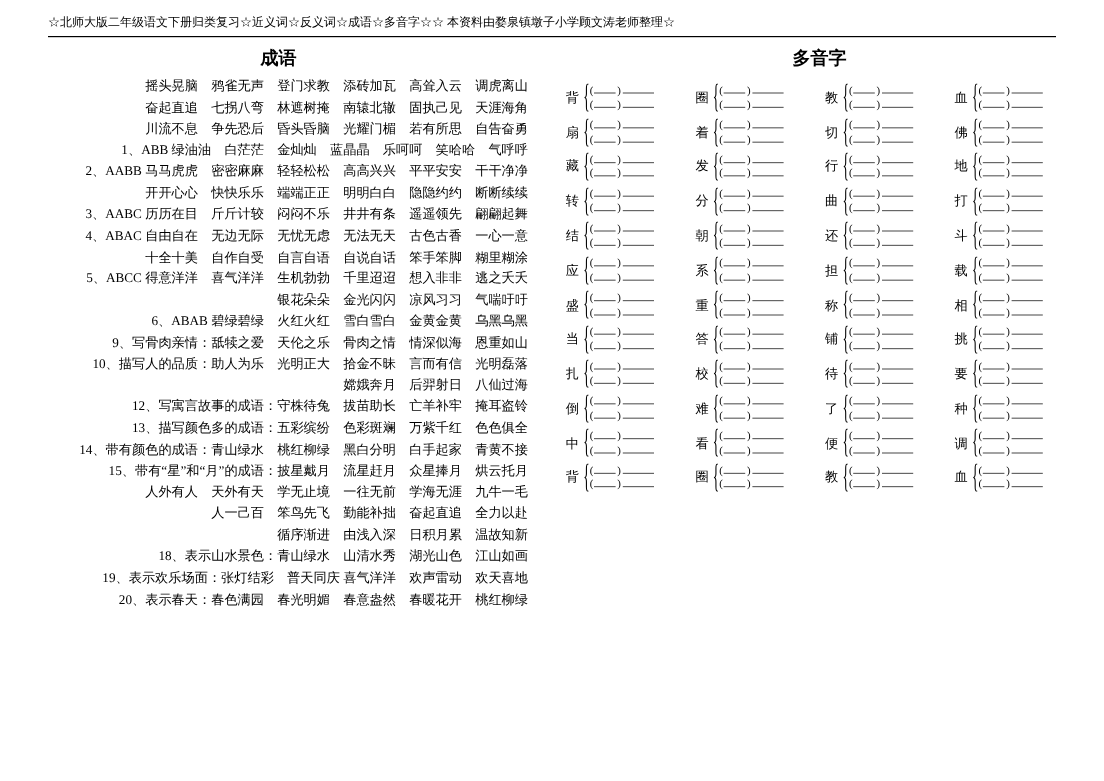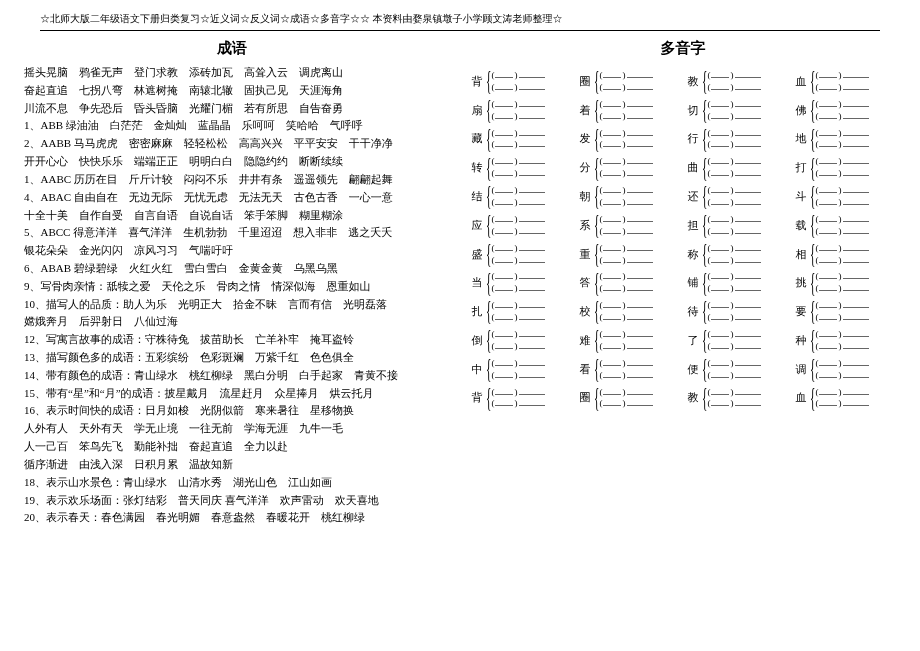--- a/index.html
+++ b/index.html
@@ -37,20 +37,21 @@
   .title {
     text-align: center;
     font-size: 15px;
     font-weight: bold;
     padding: 8px 0 6px;
   }
   .line {
     font-size: 11px;
     line-height: 1.62;
     white-space: nowrap;
+    text-align: right;
   }
   .polyphone-grid {
     padding-top: 6px;
   }
   .polyphone-row {
     display: flex;
     gap: 6px;
     margin-bottom: 6px;
   }
   .polyphone-cell {
@@ -111,34 +112,33 @@
 <div class="content">
   <div class="left-col">
     <div class="title">成语</div>
     <div id="idiom-lines">
         <div class="line">摇头晃脑　鸦雀无声　登门求教　添砖加瓦　高耸入云　调虎离山</div>
         <div class="line">奋起直追　七拐八弯　林遮树掩　南辕北辙　固执己见　天涯海角</div>
         <div class="line">川流不息　争先恐后　昏头昏脑　光耀门楣　若有所思　自告奋勇</div>
         <div class="line">1、ABB   绿油油　白茫茫　金灿灿　蓝晶晶　乐呵呵　笑哈哈　气呼呼</div>
         <div class="line">2、AABB 马马虎虎　密密麻麻　轻轻松松　高高兴兴　平平安安　干干净净</div>
         <div class="line">            开开心心　快快乐乐　端端正正　明明白白　隐隐约约　断断续续</div>
-        <div class="line">1、AABC 历历在目　斤斤计较　闷闷不乐　井井有条　遥遥领先　翩翩起舞</div>
+        <div class="line">3、AABC 历历在目　斤斤计较　闷闷不乐　井井有条　遥遥领先　翩翩起舞</div>
         <div class="line">4、ABAC 自由自在　无边无际　无忧无虑　无法无天　古色古香　一心一意</div>
         <div class="line">            十全十美　自作自受　自言自语　自说自话　笨手笨脚　糊里糊涂</div>
         <div class="line">5、ABCC 得意洋洋　喜气洋洋　生机勃勃　千里迢迢　想入非非　逃之夭夭</div>
         <div class="line">            银花朵朵　金光闪闪　凉风习习　气喘吁吁</div>
         <div class="line">6、ABAB 碧绿碧绿　火红火红　雪白雪白　金黄金黄　乌黑乌黑</div>
         <div class="line">9、写骨肉亲情：舐犊之爱　天伦之乐　骨肉之情　情深似海　恩重如山</div>
         <div class="line">10、描写人的品质：助人为乐　光明正大　拾金不昧　言而有信　光明磊落</div>
         <div class="line">                              嫦娥奔月　后羿射日　八仙过海</div>
         <div class="line">12、写寓言故事的成语：守株待兔　拔苗助长　亡羊补牢　掩耳盗铃</div>
         <div class="line">13、描写颜色多的成语：五彩缤纷　色彩斑斓　万紫千红　色色俱全</div>
         <div class="line">14、带有颜色的成语：青山绿水　桃红柳绿　黑白分明　白手起家　青黄不接</div>
         <div class="line">15、带有“星”和“月”的成语：披星戴月　流星赶月　众星捧月　烘云托月</div>
-        <div class="line">16、表示时间快的成语：日月如梭　光阴似箭　寒来暑往　星移物换</div>
         <div class="line">人外有人　天外有天　学无止境　一往无前　学海无涯　九牛一毛</div>
         <div class="line">人一己百　笨鸟先飞　勤能补拙　奋起直追　全力以赴</div>
         <div class="line">循序渐进　由浅入深　日积月累　温故知新</div>
         <div class="line">18、表示山水景色：青山绿水　山清水秀　湖光山色　江山如画</div>
         <div class="line">19、表示欢乐场面：张灯结彩　普天同庆 喜气洋洋　欢声雷动　欢天喜地</div>
         <div class="line">20、表示春天：春色满园　春光明媚　春意盎然　春暖花开　桃红柳绿</div>
       </div>
   </div>
   <div class="right-col">
     <div class="title">多音字</div>

